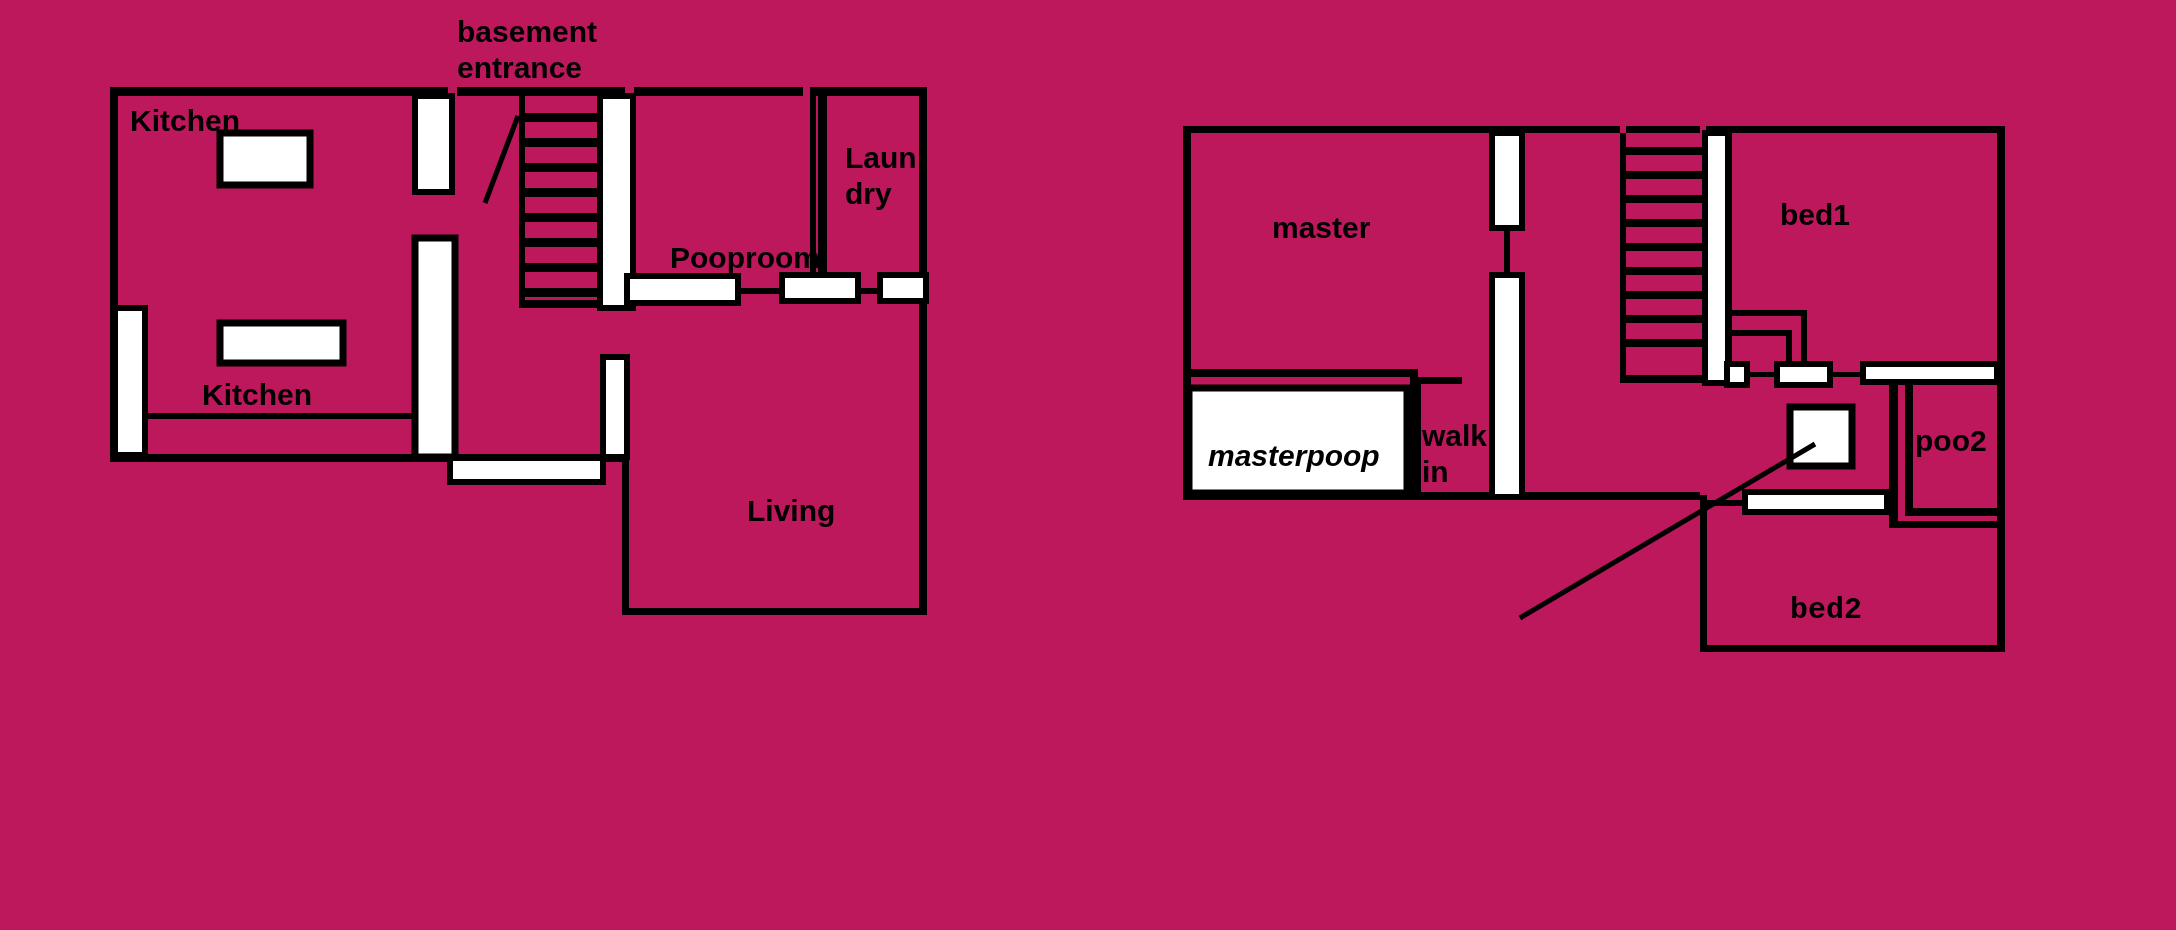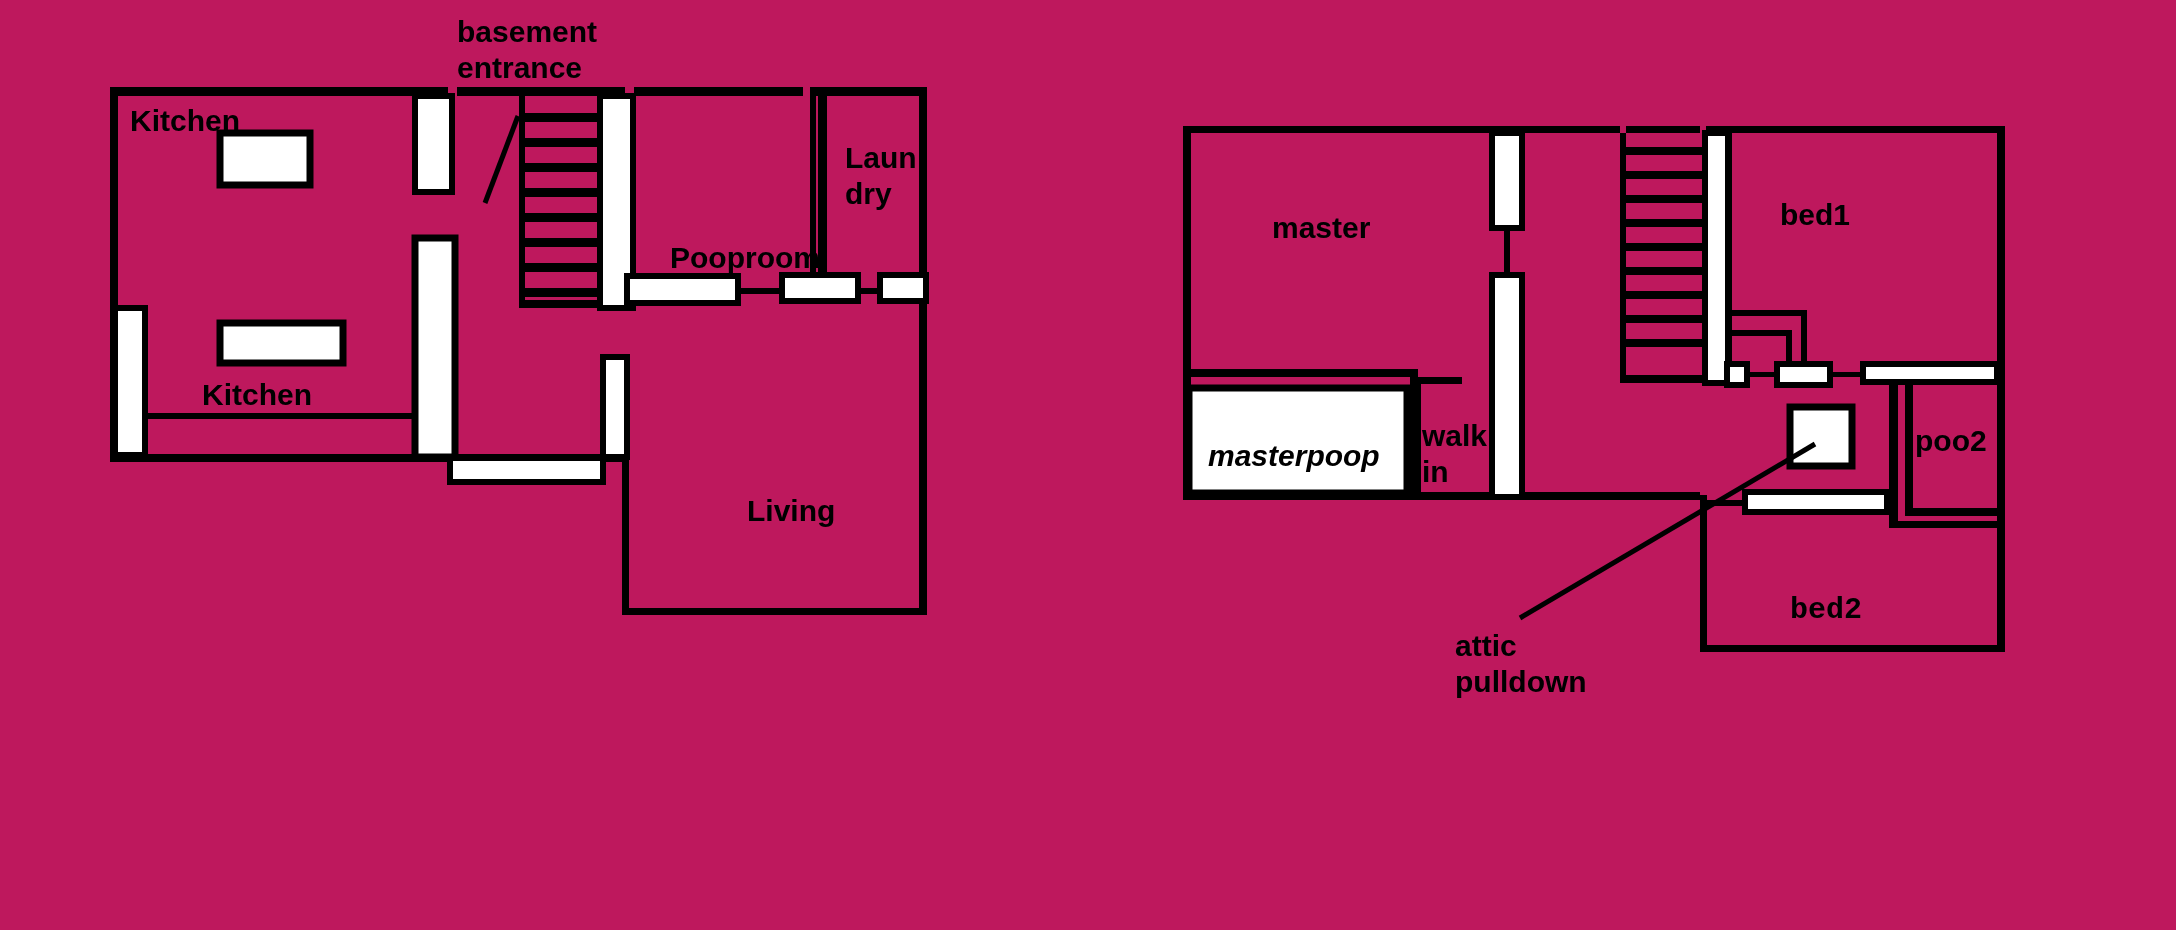--- a/index.html
+++ b/index.html
@@ -118,15 +118,13 @@
     <div class="room-label" style="left: 845px; top: 140px;">Laun
 dry</div>
     <div class="room-label" style="left: 703px; top: 493px; margin-left: 44px;">Living</div>
     <div class="room-label" style="left: 1232px; top: 210px; margin-left: 40px;">master</div>
     <div class="room-label" style="left: 1208px; top: 438px; font-style: italic;">masterpoop</div>
     <div class="room-label" style="left: 1422px; top: 418px;">walk
 in</div>
     <div class="room-label" style="left: 1780px; top: 197px;">bed1</div>
     <div class="room-label" style="left: 1915px; top: 423px;">poo2</div>
     <div class="room-label" style="left: 1790px; top: 592px; font-family: Liberation Mono, monospace;">bed2</div>
-    <div class="room-label" style="left: 1455px; top: 628px;">attic
-pulldown</div>
   </div>
 
 </body></html>

